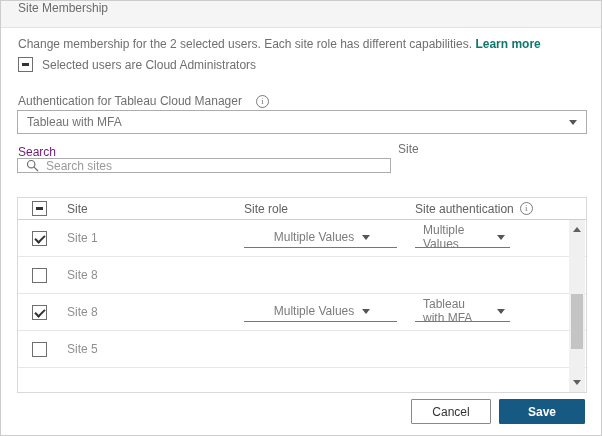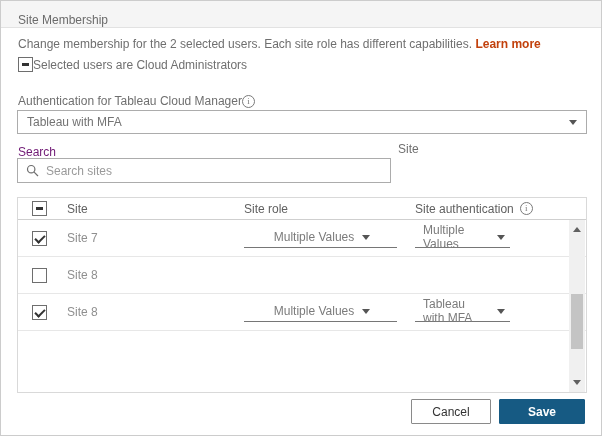--- a/index.html
+++ b/index.html
@@ -6,60 +6,60 @@
   body { background:#fff; font-family:"Liberation Sans", sans-serif; }
   .dialog {
     position:relative; width:602px; height:436px;
     background:#fff; border:1px solid #ccc; overflow:hidden;
     font-size:12px; color:#737373;
   }
   
   .titlebar {
     position:absolute; top:0; left:0; right:0; height:27px;
     background:#f5f5f5; border-bottom:1px solid #e2e2e2;
-    display:flex; align-items:flex-end; padding-left:17px; color:#6b6b6b;
+    display:flex; align-items:flex-start; padding-left:17px; color:#6b6b6b;
   }
   
   .desc { position:absolute; top:36px; left:17px; right:14px; color:#6f6f6f; }
-  .desc a { color:#c2410c; font-weight:bold; text-decoration:none; cursor:pointer; }
+  .desc a { color:#0f766e; font-weight:bold; text-decoration:none; cursor:pointer; }
   
   .checkbox {
     position:relative; width:15px; height:15px; background:#fff;
     border:1px solid #6e6e6e; flex:0 0 auto; cursor:pointer;
   }
   .checkbox.checked::after {
     content:""; position:absolute; left:2px; top:3px; width:8px; height:4px;
     border-left:2px solid #333; border-bottom:2px solid #333; transform:rotate(-45deg);
   }
   .checkbox.indeterminate::after {
     content:""; position:absolute; left:3px; top:5px; width:7px; height:3px; background:#333;
   }
-  .admin-row { position:absolute; top:56px; left:17px; display:flex; align-items:center; color:#6f6f6f; }
-  
-  .auth-label { position:absolute; top:93px; left:17px; display:flex; align-items:center; gap:0; color:#6f6f6f;text-align:center; }
+  .admin-row { position:absolute; top:56px; left:17px; display:flex; align-items:center; gap:9px; color:#6f6f6f; }
+  
+  .auth-label { position:absolute; top:93px; left:17px; display:flex; align-items:center; gap:14px; color:#6f6f6f;text-align:center; }
   .info-icon {
     display:inline-flex; align-items:center; justify-content:center;
     width:13px; height:13px; border:1px solid #7a7a7a; border-radius:50%;
     font-size:9px; color:#7a7a7a; font-family:"Liberation Serif", serif; cursor:pointer;
   }
   .select-box {
     position:absolute; height:24px; border:1px solid #acacac; background:#fff;
     display:flex; align-items:center; padding:0 24px 0 9px; color:#737373; cursor:pointer;
   }
   .select-box .caret { position:absolute; right:9px; top:9px; }
   .caret {
     width:0; height:0; border-left:4px solid transparent; border-right:4px solid transparent;
     border-top:5px solid #555;
   }
   .auth-select { top:109px; left:16px; width:570px; }
   
   .search-label { position:absolute; top:144px; left:17px; color:#701a75; }
   .site-label   { position:absolute; top:141px; left:397px; color:#6f6f6f; }
   .search-wrap {
-    position:absolute; top:157px; left:16px; width:374px; height:25px;
+    position:absolute; top:157px; left:16px; width:374px; height:15px;
     border:1px solid #acacac; background:#fff; display:flex; align-items:center; padding:0 8px; gap:7px;
   }
   .search-wrap input {
     border:none; outline:none; flex:1; font-size:12px; font-family:inherit; color:#555; background:transparent;
   }
   .search-wrap input::placeholder { color:#9a9a9a; }
   .site-select { top:157px; left:397px; width:189px; height:25px; }
   
   .table {
     position:absolute; top:196px; left:16px; width:570px; height:196px;
@@ -148,21 +148,21 @@
       <span class="col-site">Site</span>
       <span class="col-role">Site role</span>
       <span class="col-auth">
         <span>Site authentication</span>
         <span class="info-icon">i</span>
       </span>
     </div>
 
     <div class="trow">
       <span class="checkbox col-check checked"></span>
-      <span class="col-site">Site 7</span>
+      <span class="col-site">Site 1</span>
       <div class="mini-select dd-role">
         <span>Multiple Values</span>
         <span class="caret"></span>
       </div>
       <div class="mini-select dd-auth">
         <span>Multiple Values</span>
         <span class="caret"></span>
       </div>
     </div>
 
@@ -178,20 +178,24 @@
         <span>Multiple Values</span>
         <span class="caret"></span>
       </div>
       <div class="mini-select dd-auth">
         <span>Tableau with MFA</span>
         <span class="caret"></span>
       </div>
     </div>
 
 
+    <div class="trow">
+      <span class="checkbox col-check unchecked"></span>
+      <span class="col-site">Site 5</span>
+    </div>
 
     <div class="scrollbar">
       <span class="scroll-up"></span>
       <span class="scroll-thumb"></span>
       <span class="scroll-down"></span>
     </div>
   </div>
 
   <div class="btn btn-cancel">Cancel</div>
   <div class="btn btn-save">Save</div>

